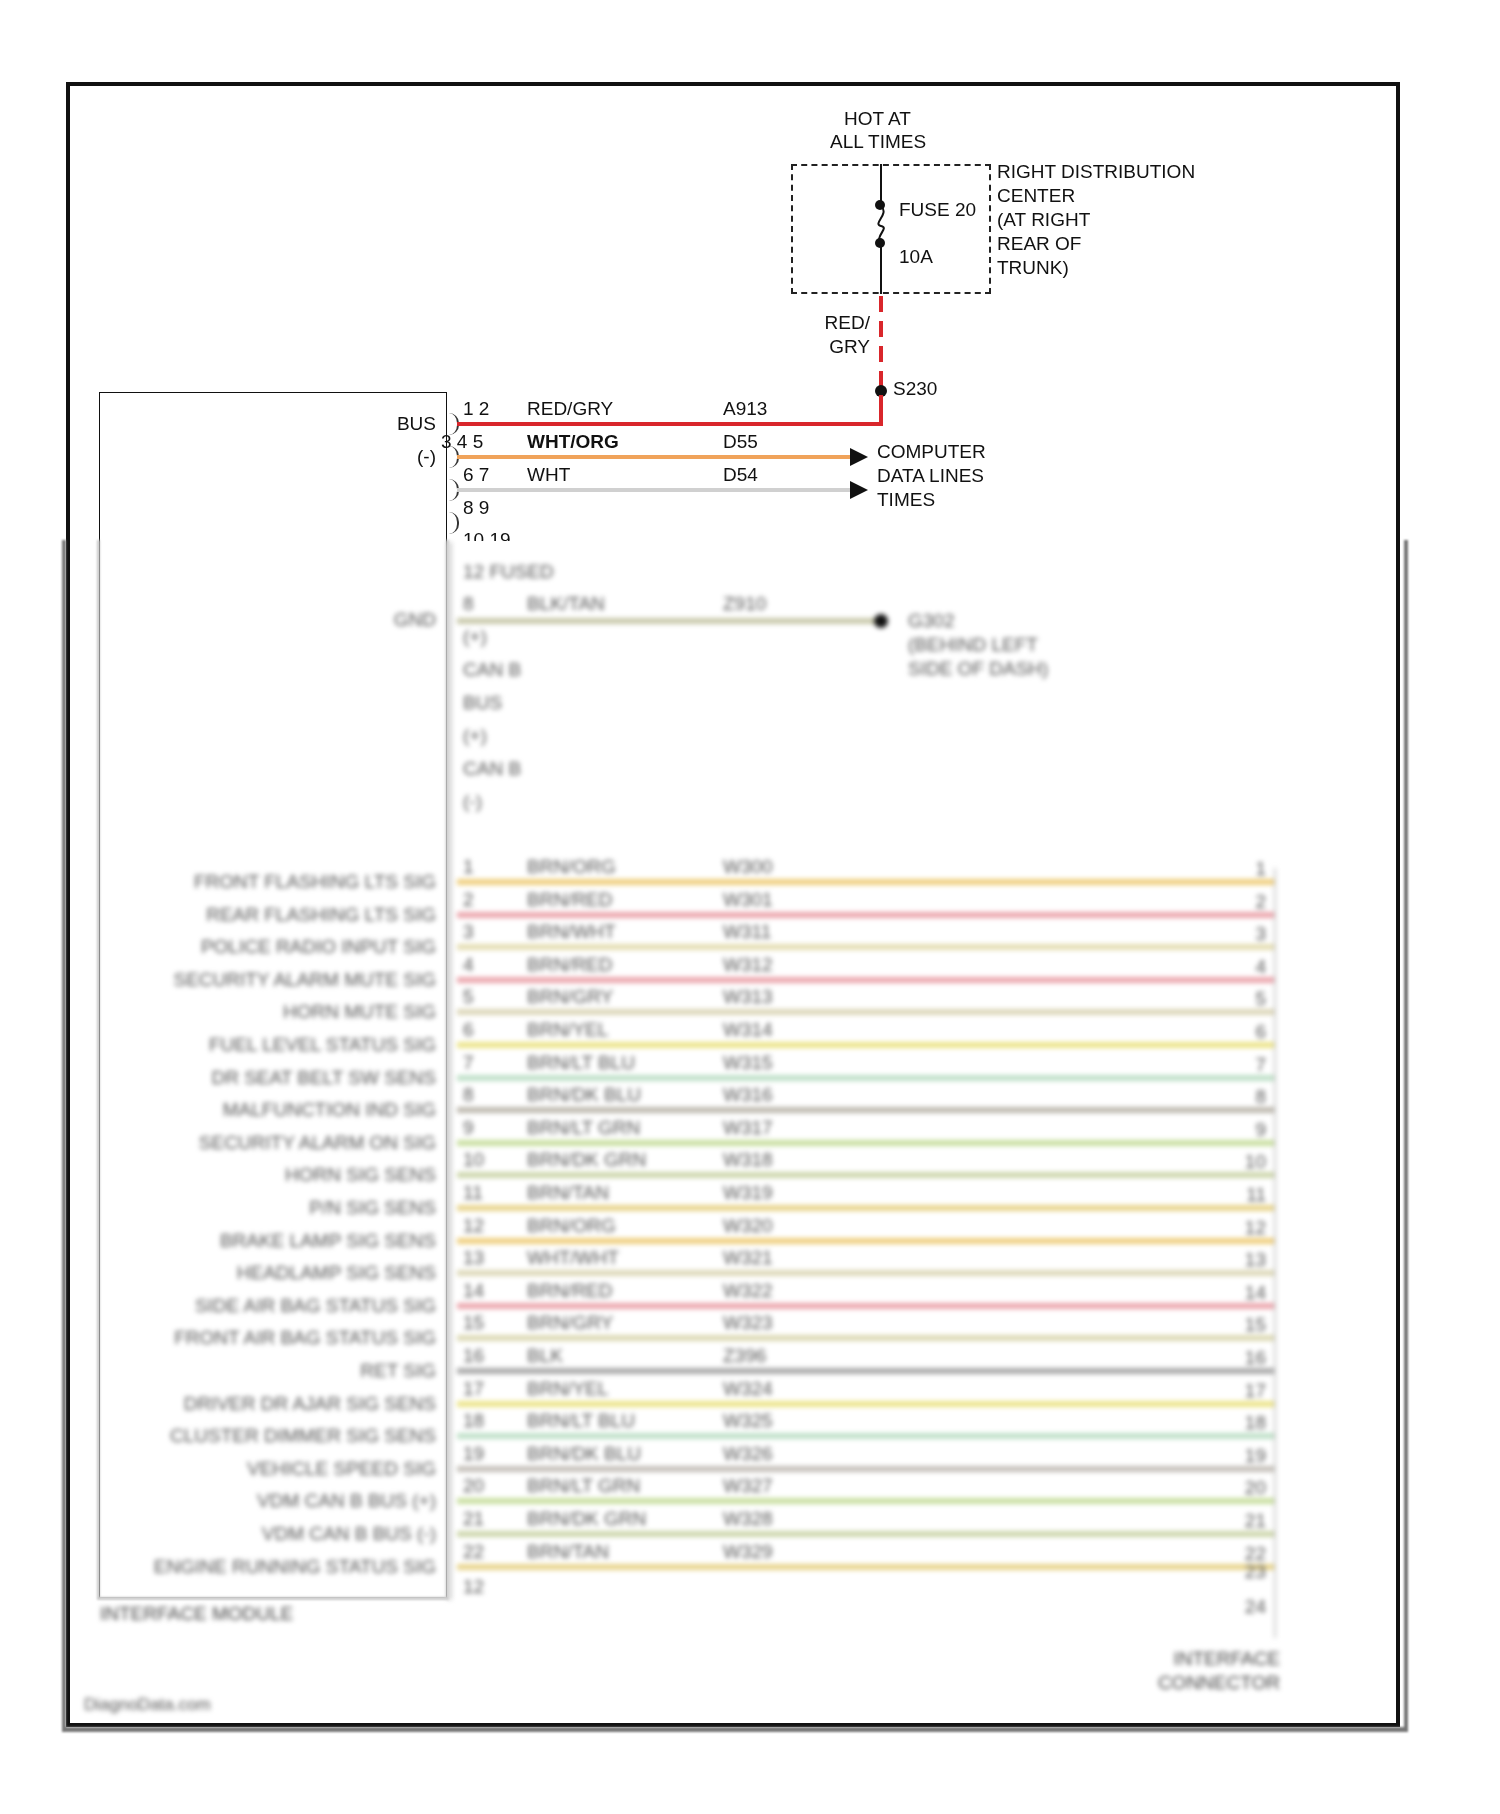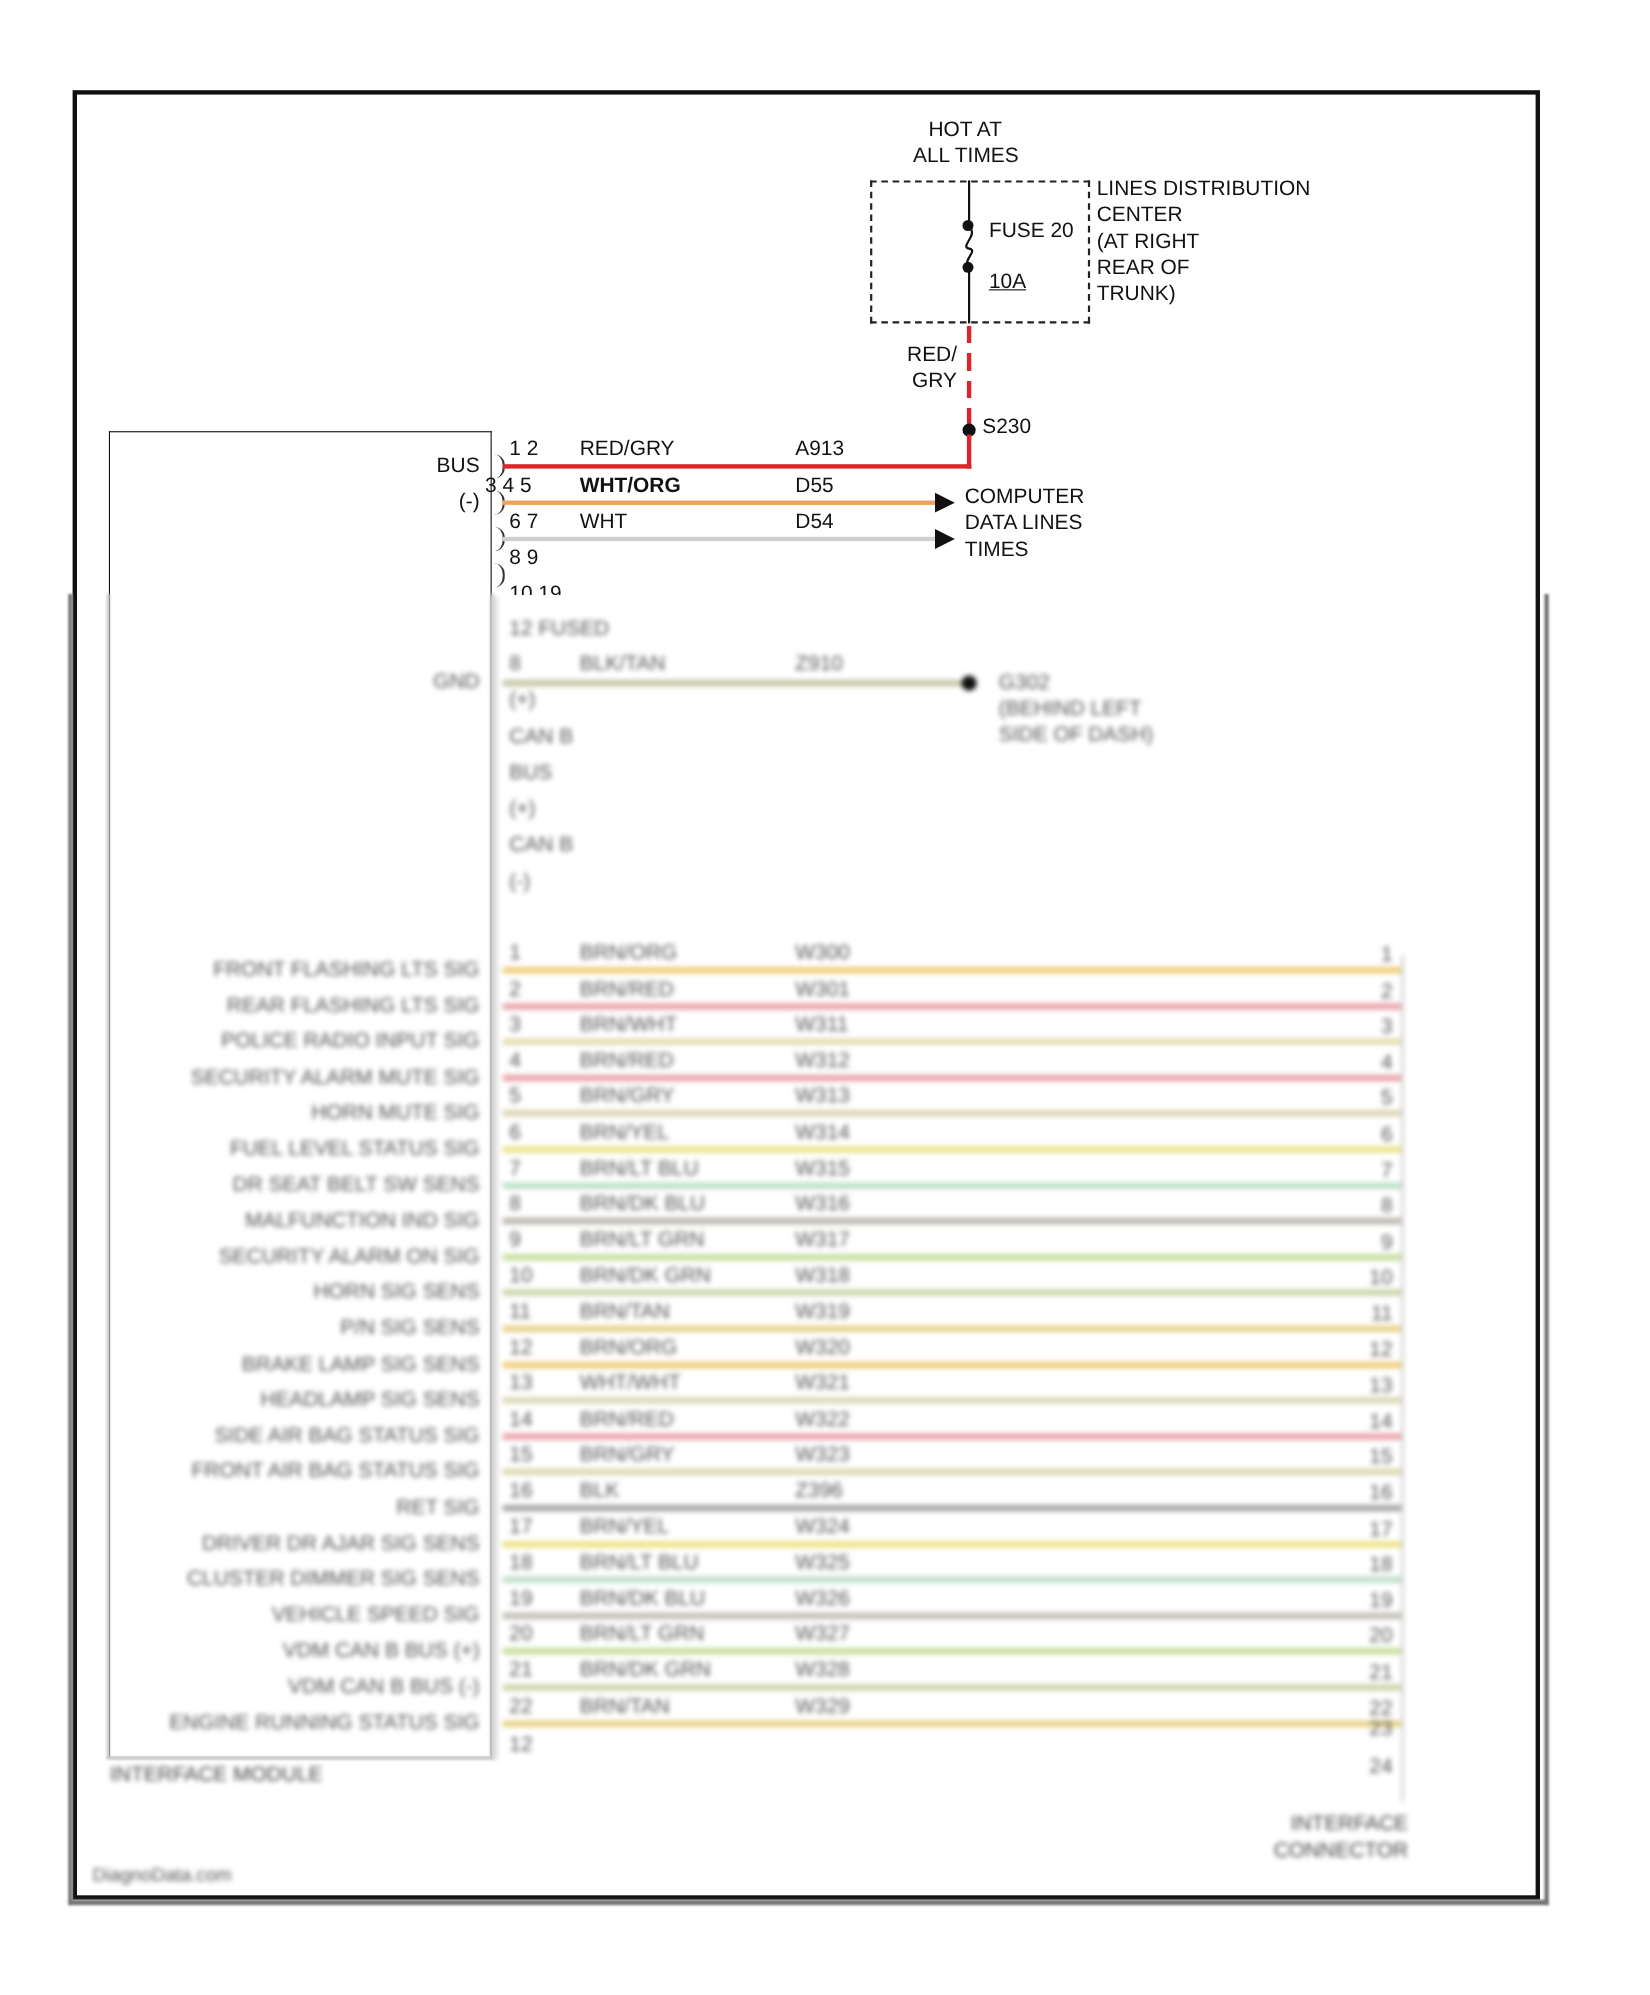--- a/index.html
+++ b/index.html
@@ -42,23 +42,23 @@
 <div class="dashbox" style="left:791px;top:164px;width:200px;height:130px;"></div>
 
 <div class="abs" style="left:880px;top:164px;width:2px;height:40px;background:#111;"></div>
 <div class="dot" style="left:875px;top:200px;width:10px;height:10px;"></div>
 <svg class="abs" style="left:872px;top:206px;" width="18" height="38">
   <path d="M9 0 C 18 8, 0 18, 9 20 C 18 22, 2 30, 9 38" stroke="#111" stroke-width="2" fill="none"></path>
 </svg>
 <div class="dot" style="left:875px;top:238px;width:10px;height:10px;"></div>
 <div class="abs" style="left:880px;top:246px;width:2px;height:48px;background:#111;"></div>
 <div class="txt" style="left:899px;top:199px;">FUSE 20</div>
-<div class="txt" style="left:899px;top:246px;text-decoration:underline;">10A</div>
-
-<div class="txt" style="left:997px;top:161px;">LINES DISTRIBUTION</div>
+<div class="txt" style="left:899px;top:246px;">10A</div>
+
+<div class="txt" style="left:997px;top:161px;">RIGHT DISTRIBUTION</div>
 <div class="txt" style="left:997px;top:185px;">CENTER</div>
 <div class="txt" style="left:997px;top:209px;">(AT RIGHT</div>
 <div class="txt" style="left:997px;top:233px;">REAR OF</div>
 <div class="txt" style="left:997px;top:257px;">TRUNK)</div>
 
 <div class="abs" style="left:879px;top:296px;width:4px;height:92px;background:repeating-linear-gradient(to bottom,#d9262b 0 16px,transparent 16px 25px);"></div>
 <div class="txt right" style="left:800px;top:312px;width:70px;">RED/</div>
 <div class="txt right" style="left:800px;top:336px;width:70px;">GRY</div>
 <div class="dot" style="left:875px;top:385px;"></div>
 <div class="txt" style="left:893px;top:378px;">S230</div>

